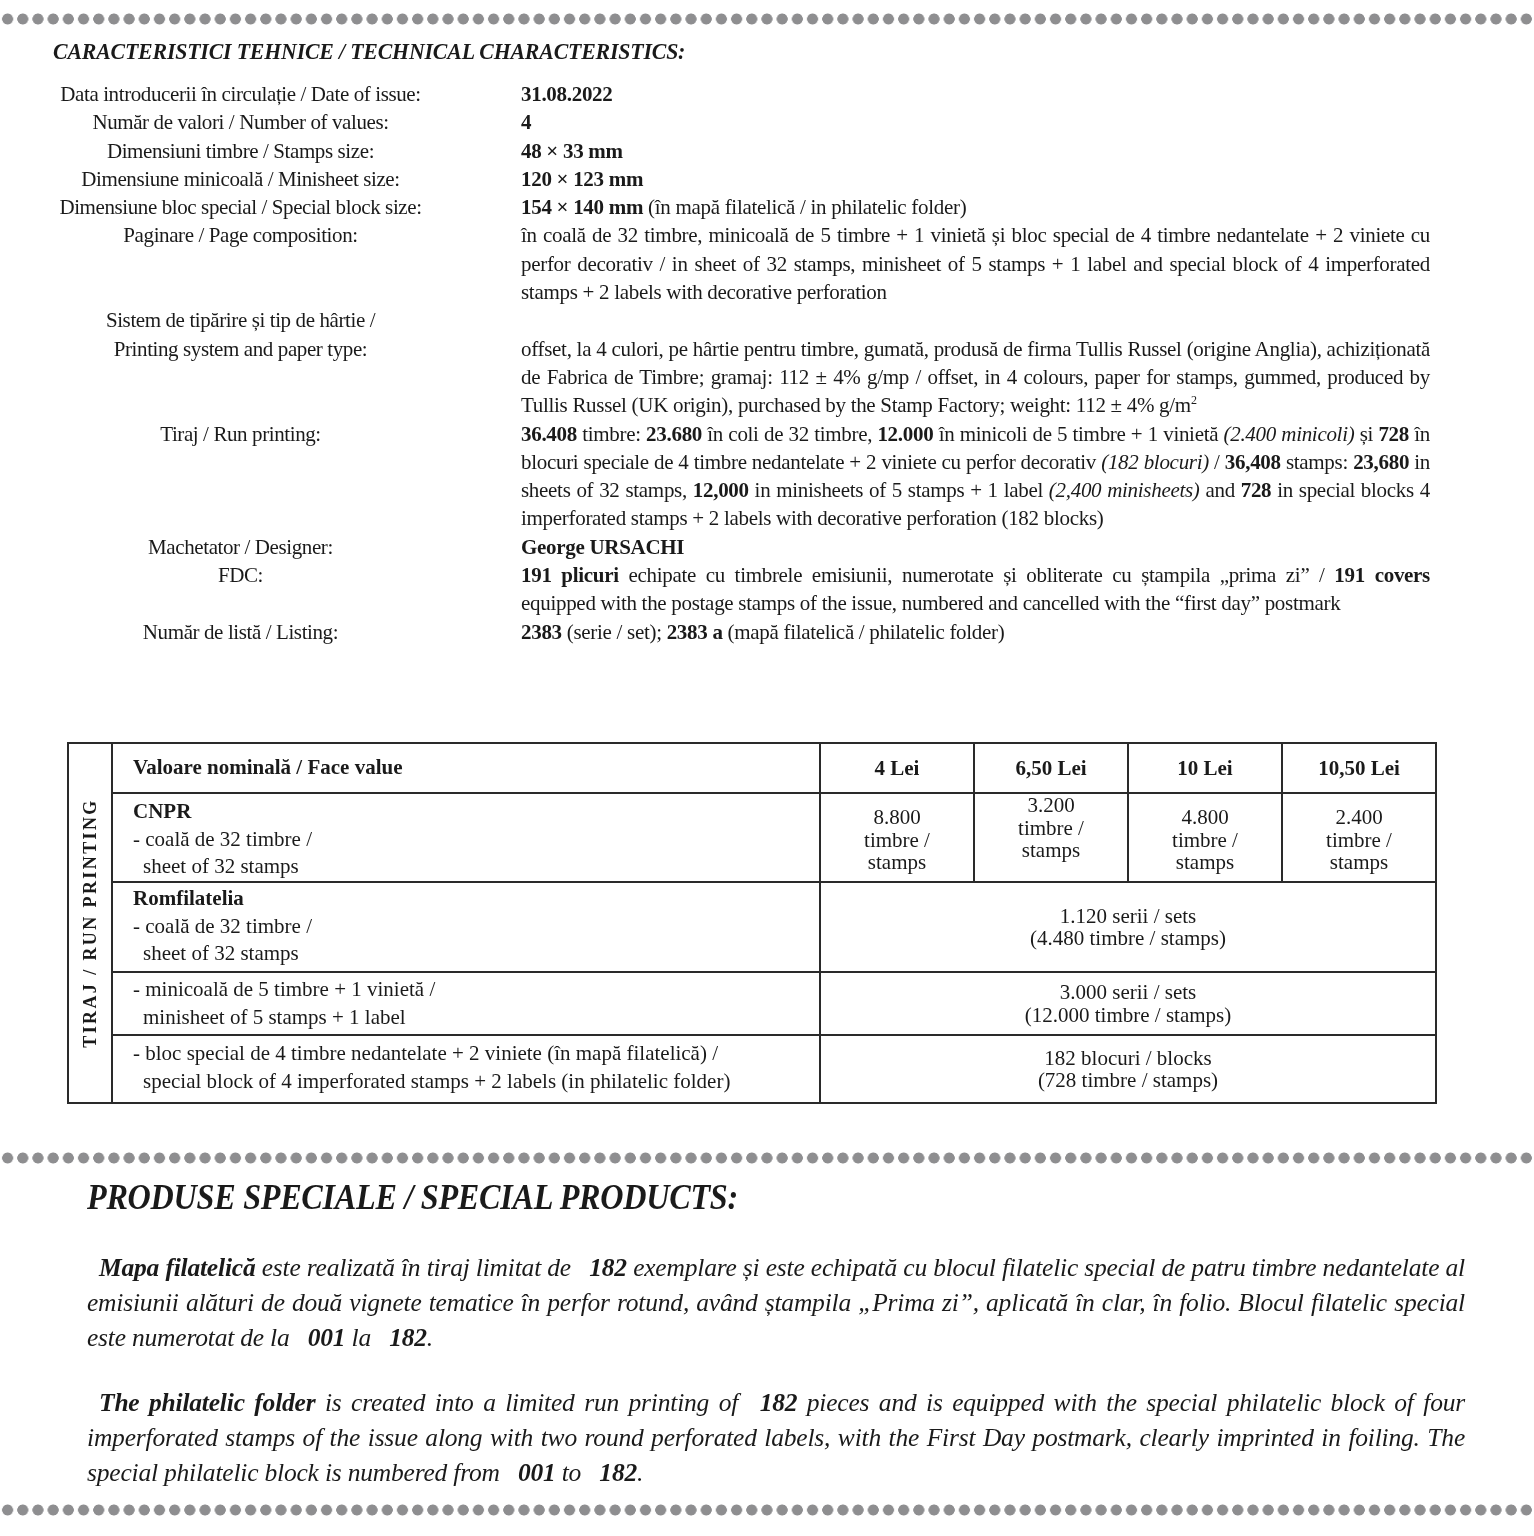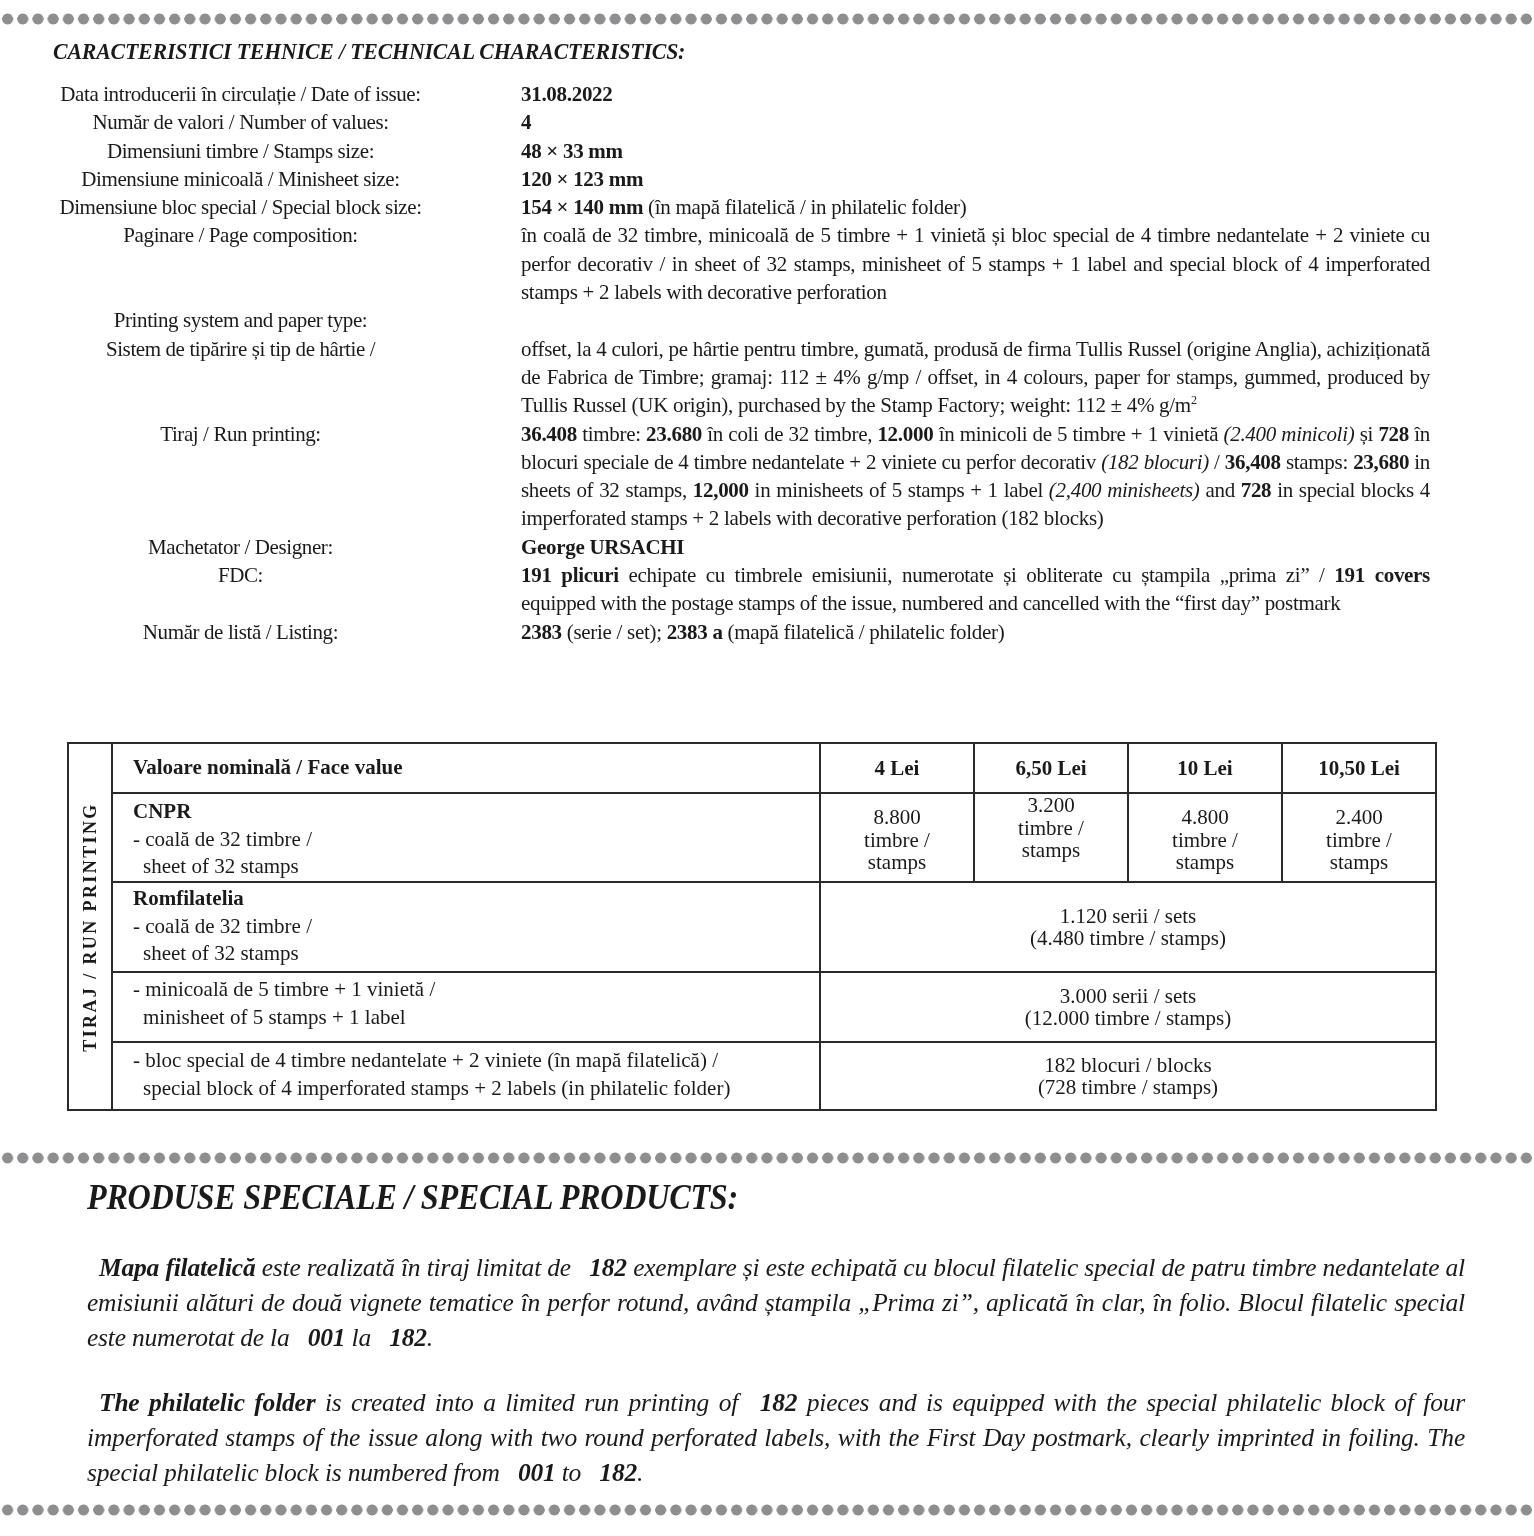--- a/index.html
+++ b/index.html
@@ -86,22 +86,22 @@
   <div class="row">
     <div class="lbl">Dimensiune bloc special / Special block size:</div>
     <div class="val"><b>154 × 140 mm</b><span> (în mapă filatelică / in philatelic folder)</span></div>
   </div>
   <div class="row">
     <div class="lbl">Paginare / Page composition:</div>
     <div class="val">în coală de 32 timbre, minicoală de 5 timbre + 1 vinietă și bloc special de 4 timbre nedantelate + 2 viniete cu perfor decorativ / in sheet of 32 stamps, minisheet of 5 stamps + 1 label and special block of 4 imperforated stamps + 2 labels with decorative perforation</div>
   </div>
   <div class="row" style="margin-top:0;">
     <div class="lbl">
+      <div>Sistem de tipărire și tip de hârtie /</div>
       <div>Printing system and paper type:</div>
-      <div>Sistem de tipărire și tip de hârtie /</div>
     </div>
     <div class="val">
       <div class="gap"></div>
       <span>offset, la 4 culori, pe hârtie pentru timbre, gumată, produsă de firma Tullis Russel (origine Anglia), achiziționată de Fabrica de Timbre; gramaj: 112 ± 4% g/mp / offset, in 4 colours, paper for stamps, gummed, produced by Tullis Russel (UK origin), purchased by the Stamp Factory; weight: 112 ± 4% g/m</span><sup>2</sup>
     </div>
   </div>
   <div class="row">
     <div class="lbl">Tiraj / Run printing:</div>
     <div class="val"><b>36.408</b><span> timbre: </span><b>23.680</b><span> în coli de 32 timbre, </span><b>12.000</b><span> în minicoli de 5 timbre + 1 vinietă </span><i>(2.400 minicoli)</i><span> și </span><b>728</b><span> în blocuri speciale de 4 timbre nedantelate + 2 viniete cu perfor decorativ </span><i>(182 blocuri)</i><span> / </span><b>36,408</b><span> stamps: </span><b>23,680</b><span> in sheets of 32 stamps, </span><b>12,000</b><span> in minisheets of 5 stamps + 1 label </span><i>(2,400 minisheets)</i><span> and </span><b>728</b><span> in special blocks 4 imperforated stamps + 2 labels with decorative perforation (182 blocks)</span></div>
   </div>
@@ -162,21 +162,21 @@
     <td class="cat" style="padding-top:2px;">
       <div class="h">Romfilatelia</div>
       <div>- coală de 32 timbre /</div>
       <div style="padding-left:10px;">sheet of 32 stamps</div>
     </td>
     <td class="span4" colspan="4">
           <div>1.120 serii / sets</div>
           <div>(4.480 timbre / stamps)</div>
         </td>
   </tr>
-  <tr style="height:70px;">
+  <tr style="height:63px;">
     <td class="cat" style="padding-top:3px;">
       <div>- minicoală de 5 timbre + 1 vinietă /</div>
       <div style="padding-left:10px;">minisheet of 5 stamps + 1 label</div>
     </td>
     <td class="span4" colspan="4">
           <div>3.000 serii / sets</div>
           <div>(12.000 timbre / stamps)</div>
         </td>
   </tr>
   <tr style="height:68px;">

